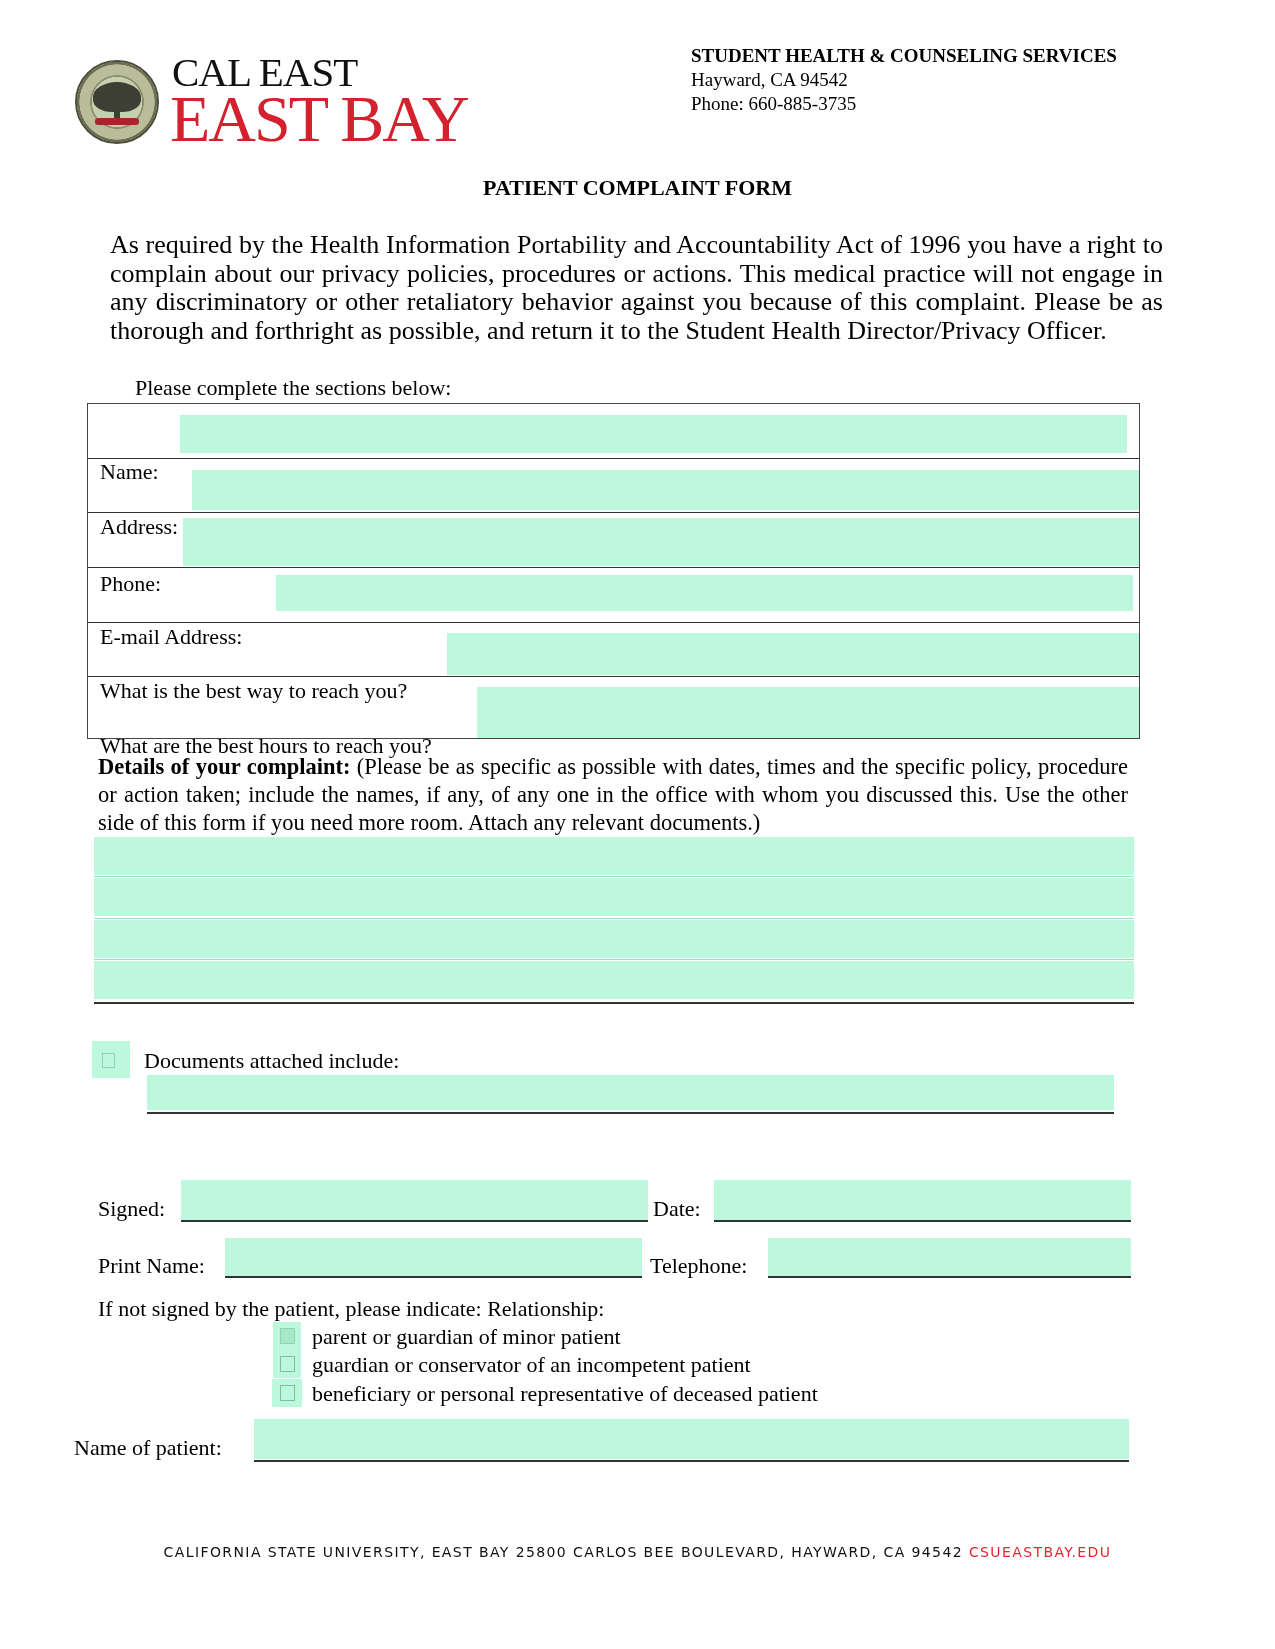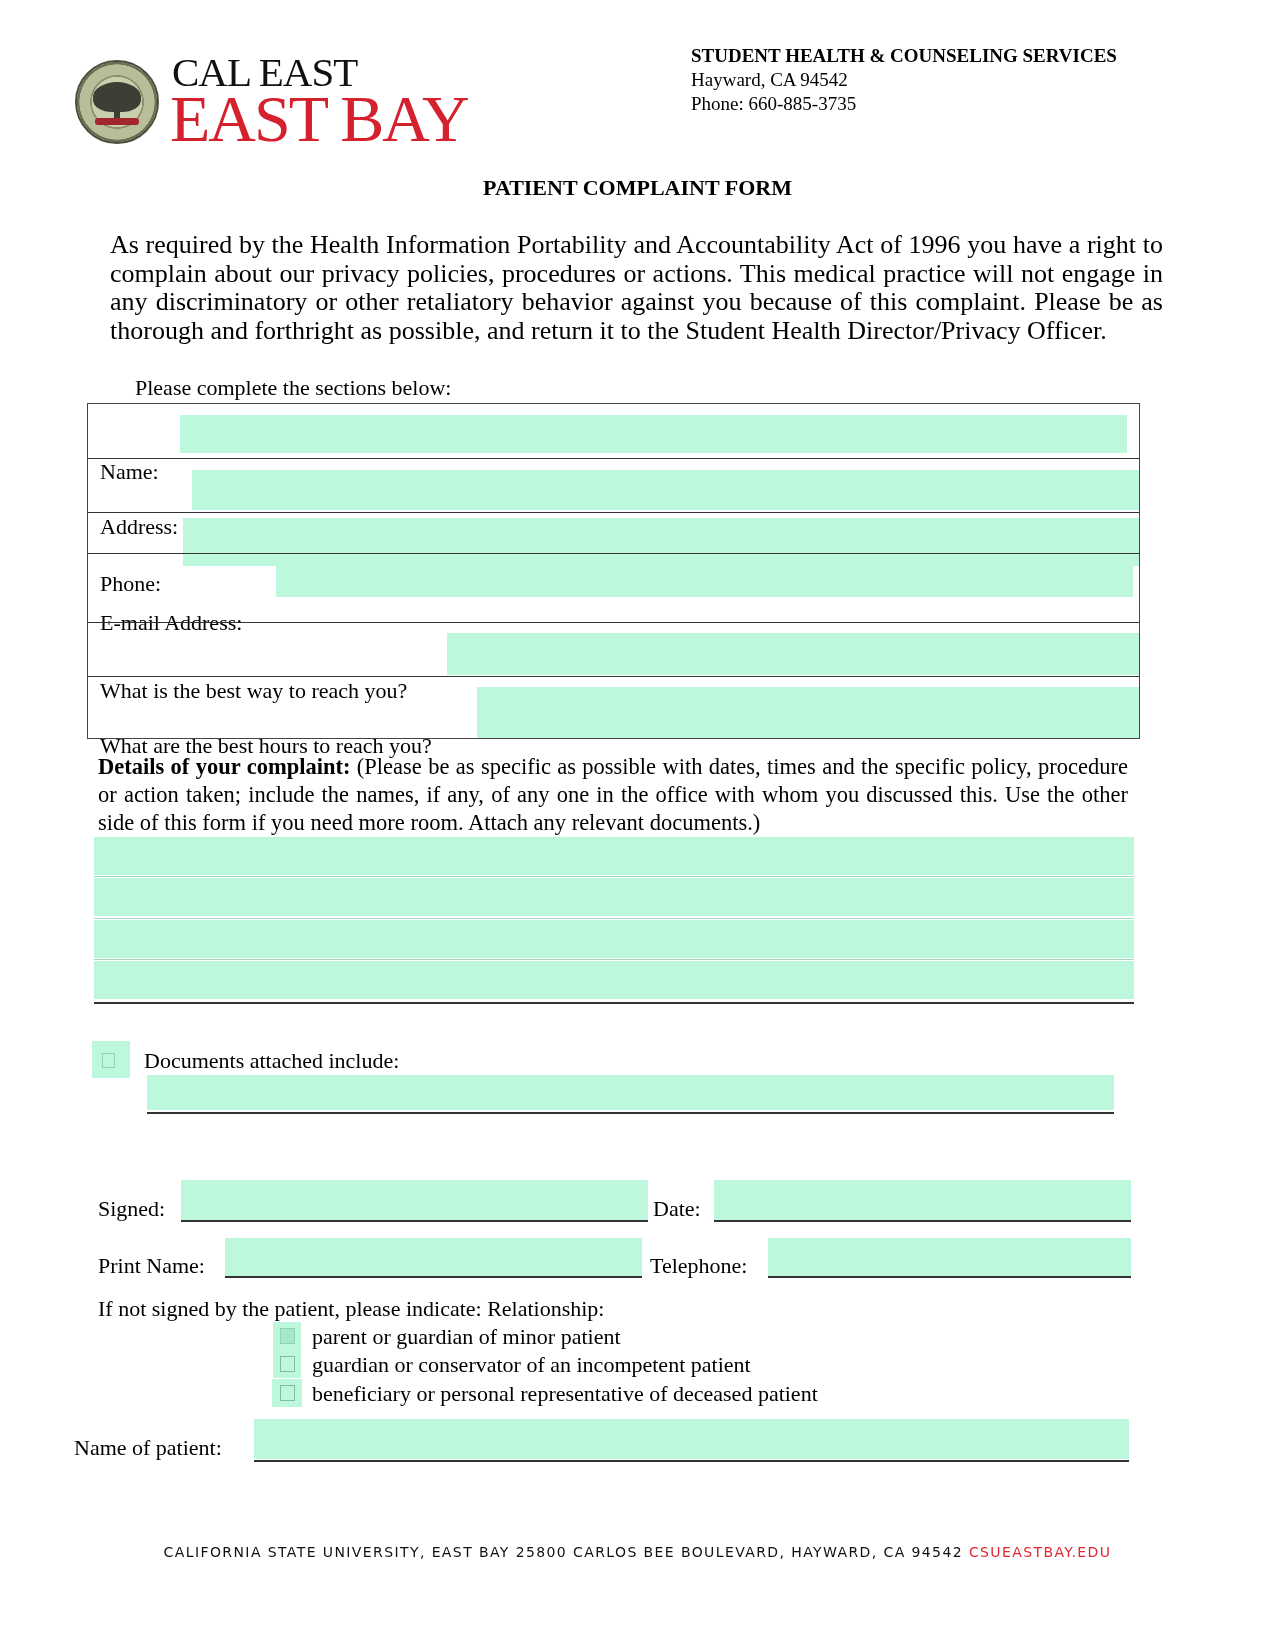--- a/index.html
+++ b/index.html
@@ -82,21 +82,21 @@
     <div class="row-field" style="left:92px;right:12px;top:12px;height:38px;"></div>
   </div>
   <div class="row" style="top:108px;height:55px;">
     <span class="row-label" style="top:14px;">Phone:</span>
     <div class="row-field" style="left:95px;right:0;top:5px;height:48px;"></div>
   </div>
   <div class="row" style="top:54px;height:54px;">
     <span class="row-label" style="top:11px;">Address:</span>
     <div class="row-field" style="left:104px;right:0;top:11px;height:40px;"></div>
   </div>
-  <div class="row" style="top:149px;height:55px;">
+  <div class="row" style="top:163px;height:55px;">
     <span class="row-label" style="top:12px;">E-mail Address:</span>
     <div class="row-field" style="left:188px;right:6px;top:7px;height:36px;"></div>
   </div>
   <div class="row" style="top:218px;height:54px;">
     <span class="row-label" style="top:11px;">What is the best way to reach you?</span>
     <div class="row-field" style="left:359px;right:0;top:10px;height:42px;"></div>
   </div>
   <div class="row" style="top:272px;height:63px;">
     <span class="row-label" style="top:12px;">What are the best hours to reach you?</span>
     <div class="row-field" style="left:389px;right:0;top:10px;height:51px;"></div>

